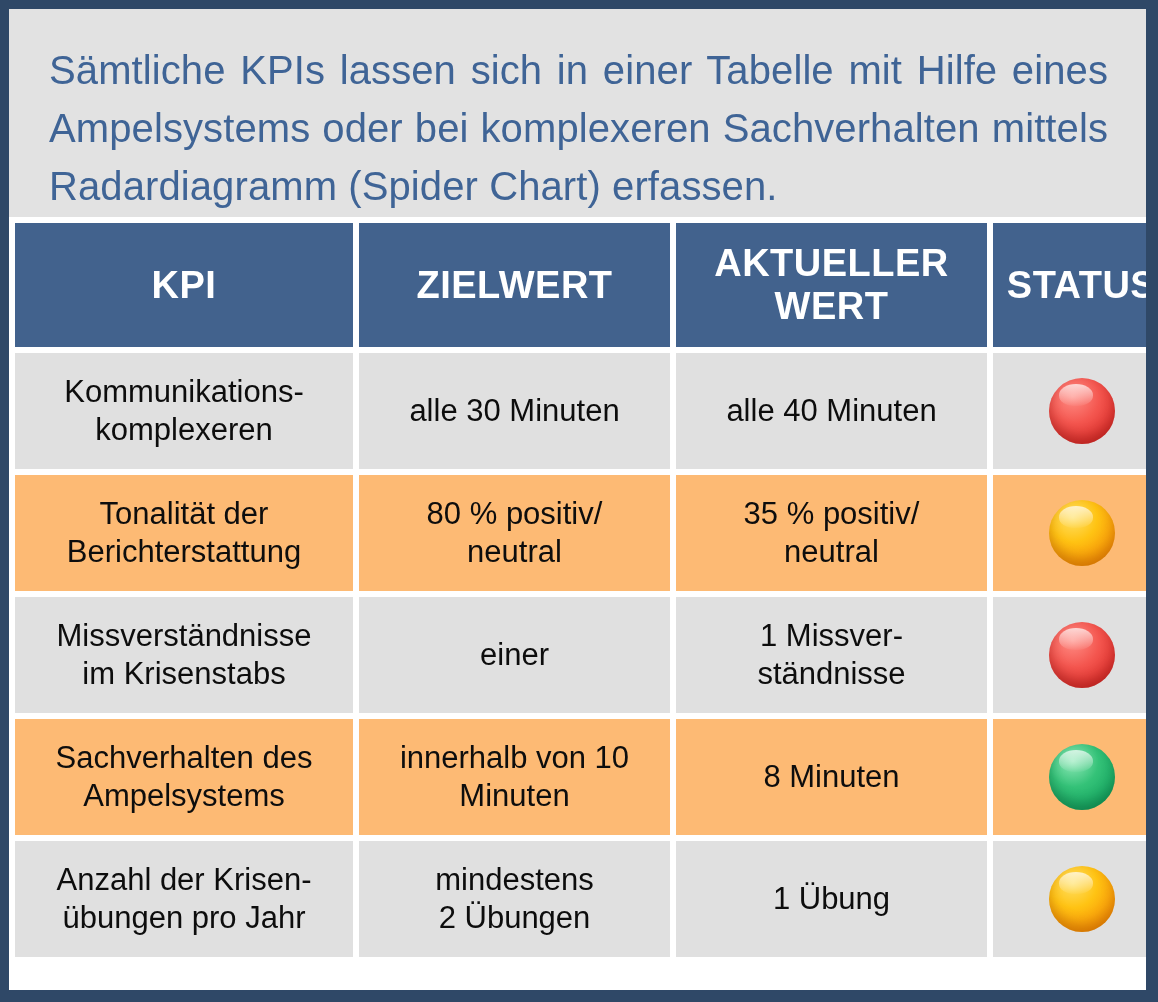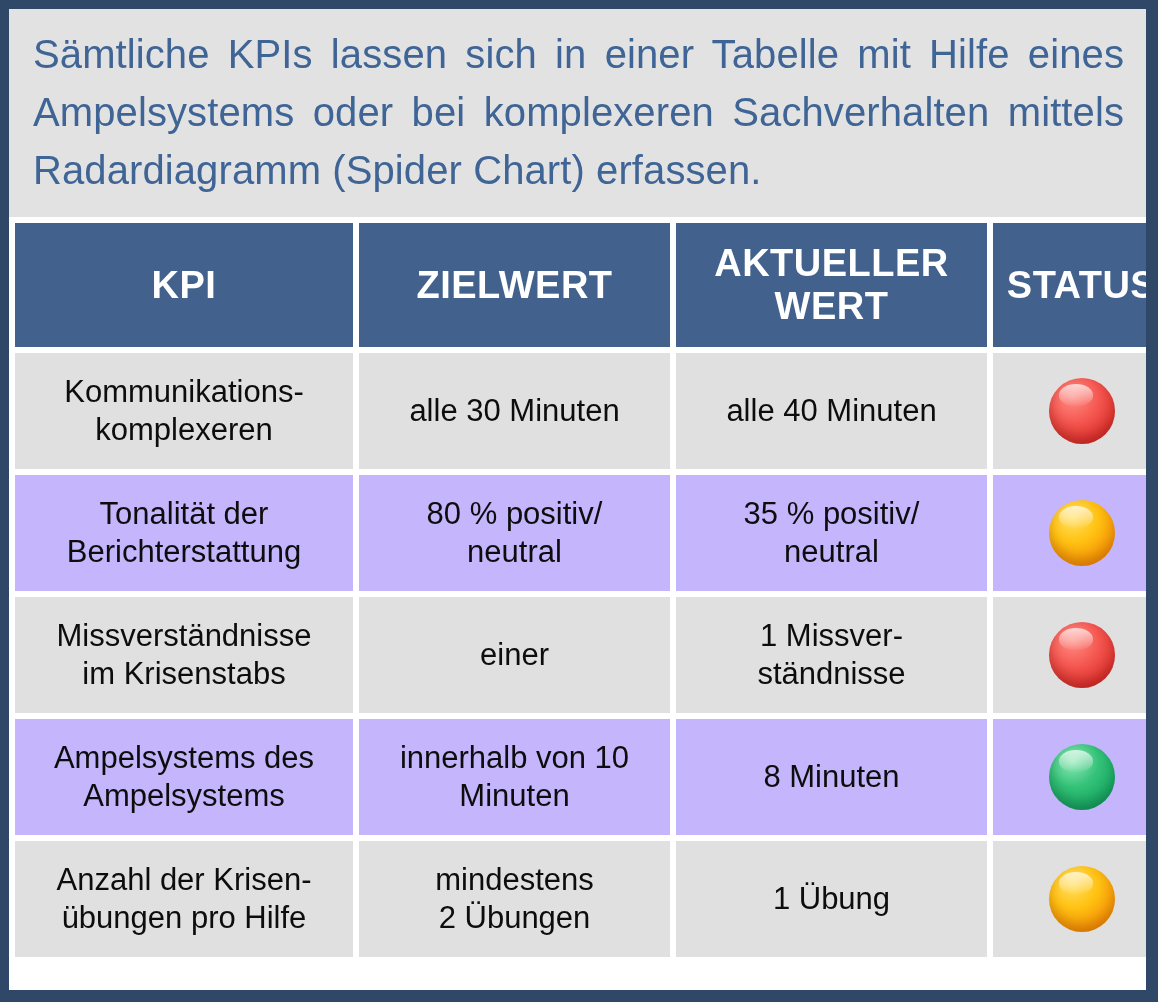--- a/index.html
+++ b/index.html
@@ -30,21 +30,21 @@
     padding: 16px 22px 14px 24px;
     height: 208px;
   }
   .banner-text {
     color: #3f6496;
     font-size: 40px;
     line-height: 1.45;
     text-align: justify;
     text-justify: inter-word;
     letter-spacing: 0.1px;
-    margin: 0;
+    margin: 16px;
     font-weight: 400;
   }
 
   
   .kpi-table {
     width: 100%;
     border-collapse: separate;
     border-spacing: 6px 6px;
     table-layout: fixed;
     margin: 0;
@@ -77,21 +77,21 @@
   .data-cell {
     font-size: 31px;
     color: #0d0d0d;
     text-align: center;
     line-height: 1.22;
     height: 116px;
     box-sizing: border-box;
     padding: 6px 10px;
   }
   .row-shaded .data-cell { background: #e0e0e0; }
-  .row-plain  .data-cell { background: #c4b5fd; }
+  .row-plain  .data-cell { background: #fdba74; }
 
   .cell-lines span { display: block; }
 
   
   .light {
     width: 66px;
     height: 66px;
     border-radius: 50%;
     margin: 0 auto;
     position: relative;
@@ -204,39 +204,39 @@
           <span>1 Missver-</span>
           <span>ständnisse</span>
         </td>
         <td class="data-cell">
           <div class="light light-red"></div>
         </td>
       </tr>
 
       <tr class="row-plain">
         <td class="data-cell cell-lines">
-          <span>Ampelsystems des</span>
+          <span>Sachverhalten des</span>
           <span>Ampelsystems</span>
         </td>
         <td class="data-cell cell-lines">
           <span>innerhalb von 10</span>
           <span>Minuten</span>
         </td>
         <td class="data-cell cell-lines">
           <span>8 Minuten</span>
         </td>
         <td class="data-cell">
           <div class="light light-green"></div>
         </td>
       </tr>
 
       <tr class="row-shaded">
         <td class="data-cell cell-lines">
           <span>Anzahl der Krisen-</span>
-          <span>übungen pro Hilfe</span>
+          <span>übungen pro Jahr</span>
         </td>
         <td class="data-cell cell-lines">
           <span>mindestens</span>
           <span>2 Übungen</span>
         </td>
         <td class="data-cell cell-lines">
           <span>1 Übung</span>
         </td>
         <td class="data-cell">
           <div class="light light-amber"></div>

